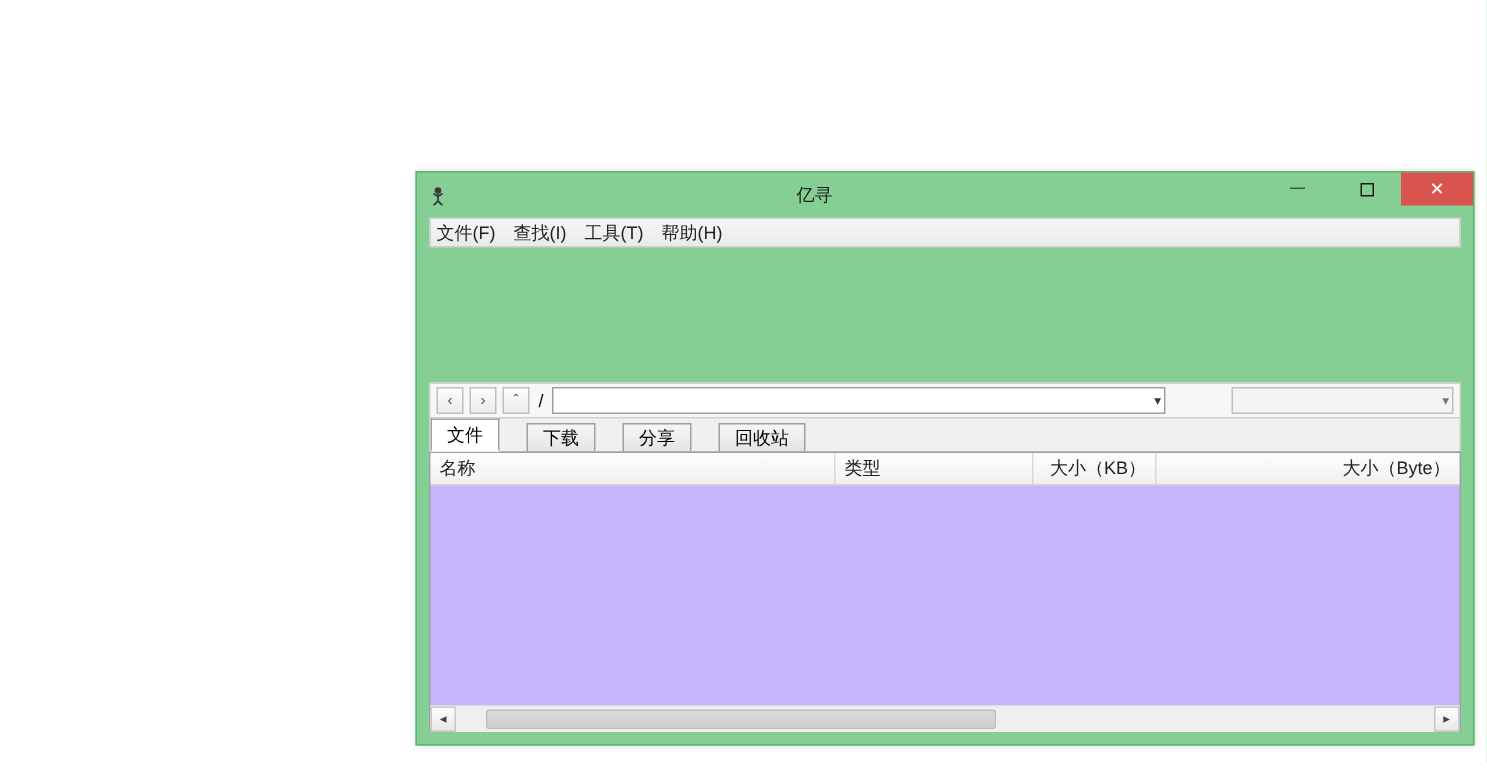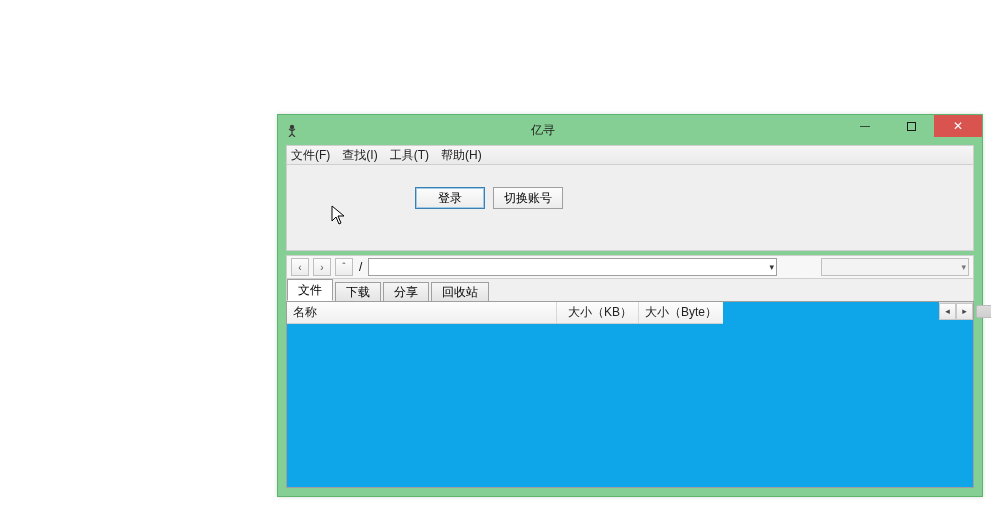--- a/index.html
+++ b/index.html
@@ -151,42 +151,42 @@
     border-left: 1px solid #cfcfcf;
     border-right: 1px solid #cfcfcf;
     display: flex;
     align-items: flex-end;
   }
   .tab {
     height: 20px;
     padding: 0 10px;
     border: 1px solid #9f9f9f;
     background: linear-gradient(#f6f6f6,#e4e4e4);
-    margin-right: 2px;
+    margin-right: 18px;
     display: flex; align-items: center;
     font-size: 12px;
     position: relative;
     top: 1px;
   }
   .tab.active {
     background: #fff;
     border-bottom: 1px solid #fff;
     height: 22px;
     top: 0;
     z-index: 2;
   }
 
   
   .gridwrap {
     position: absolute;
     left: 8px; right: 8px; top: 186px; bottom: 8px;
-    background: #0ea5e9;
+    background: #c4b5fd;
     border: 1px solid #9f9f9f;
     display: flex;
-    flex-direction: row;
+    flex-direction: column;
   }
   .gridheader {
     height: 22px;
     display: flex;
     background: linear-gradient(#fdfdfd,#f0f0f0);
     border-bottom: 1px solid #d0d0d0;
     flex-shrink: 0;
   }
   .colh {
     border-right: 1px solid #d8d8d8;
@@ -251,29 +251,20 @@
     </div>
   </div>
 
   <div class="menubar">
     <span class="menuitem">文件(F)</span>
     <span class="menuitem">查找(I)</span>
     <span class="menuitem">工具(T)</span>
     <span class="menuitem">帮助(H)</span>
   </div>
 
-  <div class="upper-panel">
-    <div class="btnrow">
-      <div class="btn focus">登录</div>
-      <div class="btn">切换账号</div>
-    </div>
-    <svg class="cursor-arrow" viewBox="0 0 16 22">
-      <path d="M1 1 L1 16 L5 12 L8 19 L10 18 L7 11 L13 11 Z" fill="#fff" stroke="#000" stroke-width="1"></path>
-    </svg>
-  </div>
 
   <div class="navrow">
     <div class="navbtn">‹</div>
     <div class="navbtn">›</div>
     <div class="navbtn">ˆ</div>
     <span class="pathlabel">/</span>
     <div class="pathselect">
       <span class="caret">▾</span>
     </div>
     <span class="refresh">刷新</span>
@@ -285,20 +276,21 @@
   <div class="tabsrow">
     <div class="tab active">文件</div>
     <div class="tab">下载</div>
     <div class="tab">分享</div>
     <div class="tab">回收站</div>
   </div>
 
   <div class="gridwrap">
     <div class="gridheader">
       <div class="colh" style="width:270px">名称</div>
+      <div class="colh" style="width:132px">类型</div>
       <div class="colh" style="width:82px;justify-content:flex-end">大小（KB）</div>
       <div class="colh" style="flex:1;justify-content:flex-end;border-right:none">大小（Byte）</div>
     </div>
     <div class="gridbody"></div>
     <div class="hscroll">
       <div class="arrow">◂</div>
       <div class="track">
         <div class="thumb"></div>
       </div>
       <div class="arrow">▸</div>

